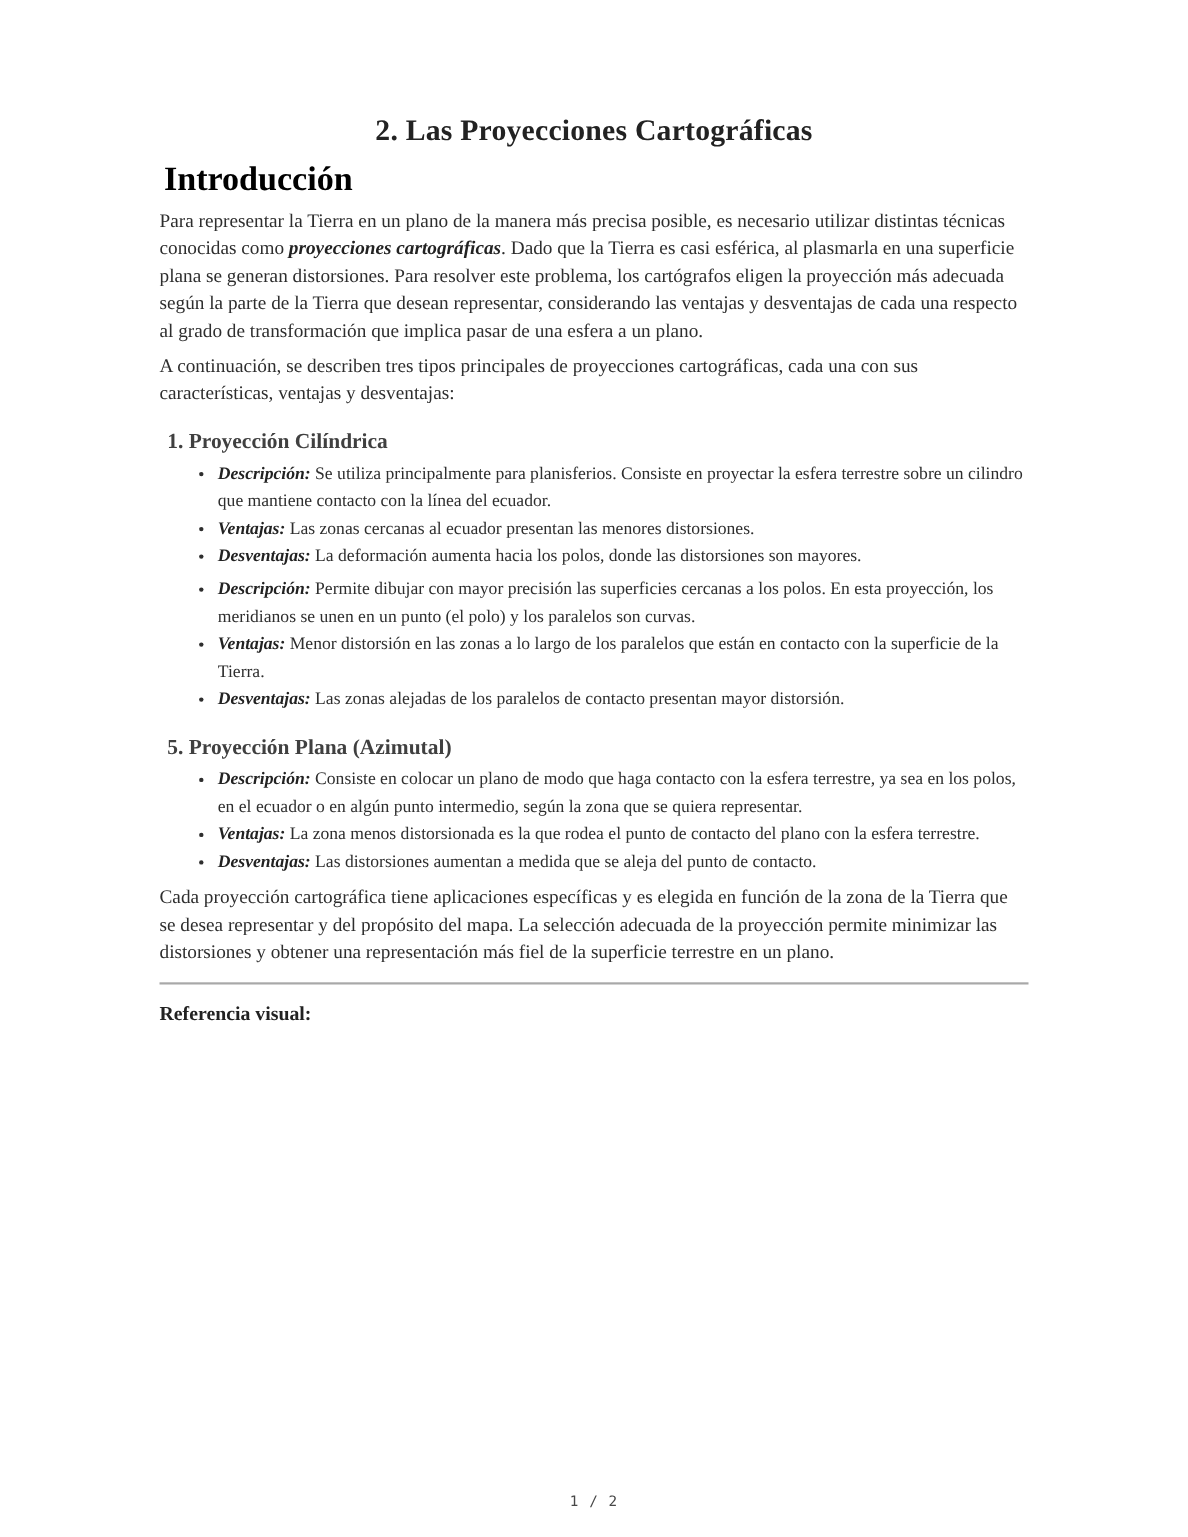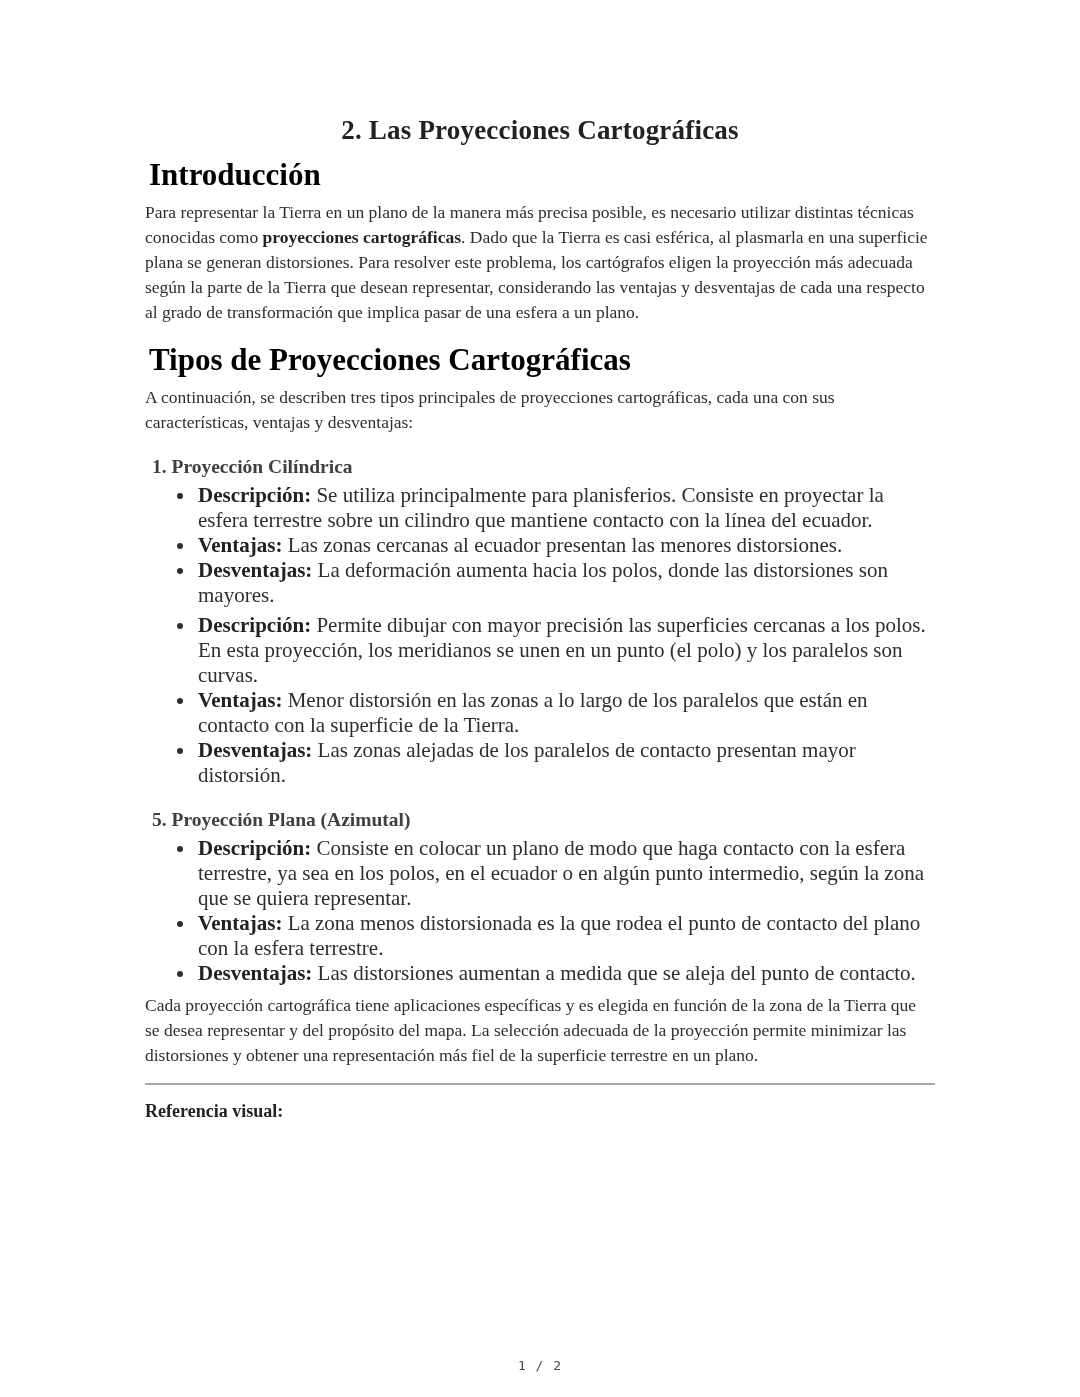--- a/index.html
+++ b/index.html
@@ -10,21 +10,21 @@
   body {
     width: 1080px;
     height: 1397px;
     position: relative;
     overflow: hidden;
     font-family: "Liberation Serif", "DejaVu Serif", serif;
     color: #2e2e2e;
   }
   .content {
     width: 790px;
-    margin: 12px auto;
+    margin: 0 auto;
     padding-top: 103px;
   }
   .doc-title {
     font-size: 27px;
     font-weight: 700;
     text-align: center;
     margin: 0;
     color: #222222;
     letter-spacing: 0.2px;
   }
@@ -46,28 +46,28 @@
   .item-title {
     font-size: 19.5px;
     font-weight: 700;
     margin: 21px 0 0 0;
     padding-left: 7px;
     color: #404040;
   }
   ul.item-bullets {
     margin: 5px 0 0 0;
     padding-left: 51px;
-    font-size: 21px;
+    font-size: 16px;
     line-height: 25px;
     list-style: disc outside;
   }
   ul.item-bullets li {
     padding-left: 2px;
   }
-  strong { color: #222222; }
+  strong { color: #222222; font-style: italic; }
   .divider {
     border: none;
     border-top: 2px solid #a8a8a8;
     margin: 15px 0 0 0;
   }
   .ref-label {
     font-size: 18px;
     font-weight: 700;
     margin: 16px 0 0 0;
     color: #222222;
@@ -93,21 +93,20 @@
 </head>
 <body>
 
 <div class="content">
 
   <h1 class="doc-title">2. Las Proyecciones Cartográficas</h1>
 
   <h2 class="section-heading heading-intro">Introducción</h2>
   <p class="body-para"><span>Para representar la Tierra en un plano de la manera más precisa posible, es necesario utilizar distintas técnicas conocidas como </span><strong>proyecciones cartográficas</strong><span>. Dado que la Tierra es casi esférica, al plasmarla en una superficie plana se generan distorsiones. Para resolver este problema, los cartógrafos eligen la proyección más adecuada según la parte de la Tierra que desean representar, considerando las ventajas y desventajas de cada una respecto al grado de transformación que implica pasar de una esfera a un plano.</span></p>
 
-  <h2 class="section-heading heading-tipos">Tipos de Proyecciones Cartográficas</h2>
   <p class="body-para">A continuación, se describen tres tipos principales de proyecciones cartográficas, cada una con sus características, ventajas y desventajas:</p>
 
   <h3 class="item-title">1. Proyección Cilíndrica</h3>
   <ul class="item-bullets">
     <li><strong>Descripción:</strong><span> Se utiliza principalmente para planisferios. Consiste en proyectar la esfera terrestre sobre un cilindro que mantiene contacto con la línea del ecuador.</span></li>
     <li><strong>Ventajas:</strong><span> Las zonas cercanas al ecuador presentan las menores distorsiones.</span></li>
     <li><strong>Desventajas:</strong><span> La deformación aumenta hacia los polos, donde las distorsiones son mayores.</span></li>
   </ul>
 
   <ul class="item-bullets">

